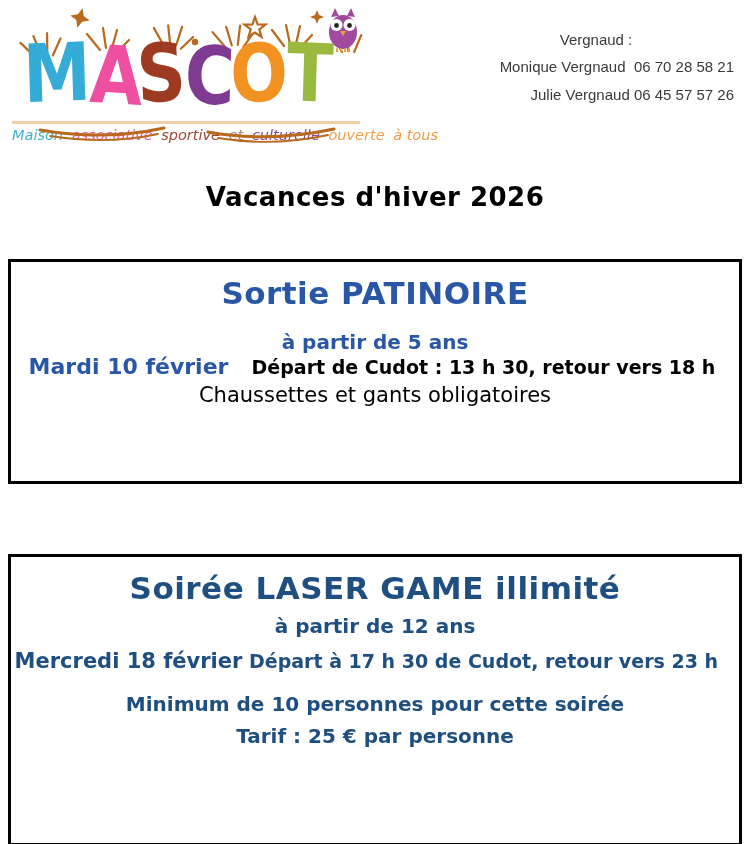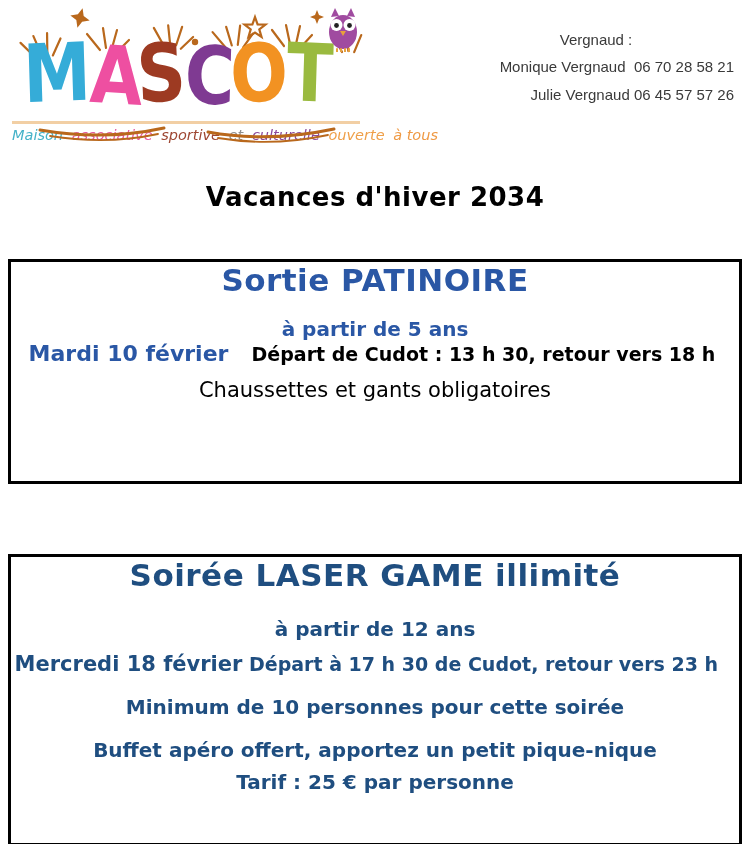--- a/index.html
+++ b/index.html
@@ -58,31 +58,31 @@
   
   .event-box {
     border:3px solid #000000; margin:0 8px; text-align:center; font-weight:700;
   }
   .event-box.first  { margin-top:47px;  height:225px; }
   .event-box.second { margin-top:70px;  height:292px; }
 
   .blue1 { color:#2a57a5; }
   .navy  { color:#1f4e80; }
 
-  .evt-title  { font-size:31px; padding-top:0; letter-spacing:0.5px; }
+  .evt-title  { font-size:31px; padding-top:13px; letter-spacing:0.5px; }
   .age-line   { font-size:20px; margin-top:19px; }
   .date-row   { display:flex; align-items:baseline; }
   .date-cell  { width:235px; font-size:22px; white-space:nowrap; }
   .info-cell  { flex:1; font-size:19px; padding-right:18px; white-space:nowrap; }
   .info-black { color:#000000; }
-  .note-line  { font-size:21px; font-weight:400; color:#000000; margin-top:12px; }
+  .note-line  { font-size:21px; font-weight:400; color:#000000; margin-top:4px; }
   .tarif-line { font-size:20px; margin-top:27px; }
 
   .event-box.second .evt-title  { }
-  .event-box.second .age-line   { margin-top:24px; }
+  .event-box.second .age-line   { margin-top:8px; }
   .event-box.second .date-row   { margin-top:11px; }
   .event-box.second .date-cell  { font-size:21px; }
   .extra-line  { font-size:20px; margin-top:19px; }
   .event-box.second .tarif-line { margin-top:8px; }
 </style>
 </head>
 <body>
 
 <div class="page">
 
@@ -159,37 +159,36 @@
       </div>
     </div>
 
     <div class="contact">
       <div class="contact-label">Vergnaud :</div>
       <div class="contact-line">Monique Vergnaud&nbsp; 06 70 28 58 21</div>
       <div class="contact-line">Julie Vergnaud 06 45 57 57 26</div>
     </div>
   </div>
 
-  <div class="doc-title">Vacances d'hiver 2034</div>
+  <div class="doc-title">Vacances d'hiver 2026</div>
 
   <div class="event-box first">
     <div class="evt-title blue1">Sortie PATINOIRE</div>
     <div class="age-line blue1">à partir de 5 ans</div>
     <div class="date-row">
       <div class="date-cell blue1">Mardi 10 février</div>
       <div class="info-cell info-black">Départ de Cudot : 13 h 30, retour vers 18 h</div>
     </div>
     <div class="note-line">Chaussettes et gants obligatoires</div>
   </div>
 
   <div class="event-box second navy">
     <div class="evt-title">Soirée LASER GAME illimité</div>
     <div class="age-line">à partir de 12 ans</div>
     <div class="date-row">
       <div class="date-cell">Mercredi 18 février</div>
       <div class="info-cell">Départ à 17 h 30 de Cudot, retour vers 23 h</div>
     </div>
     <div class="extra-line">Minimum de 10 personnes pour cette soirée</div>
-    <div class="extra-line">Buffet apéro offert, apportez un petit pique-nique</div>
     <div class="tarif-line">Tarif : 25 € par personne</div>
   </div>
 
 </div>
 
 </body></html>

